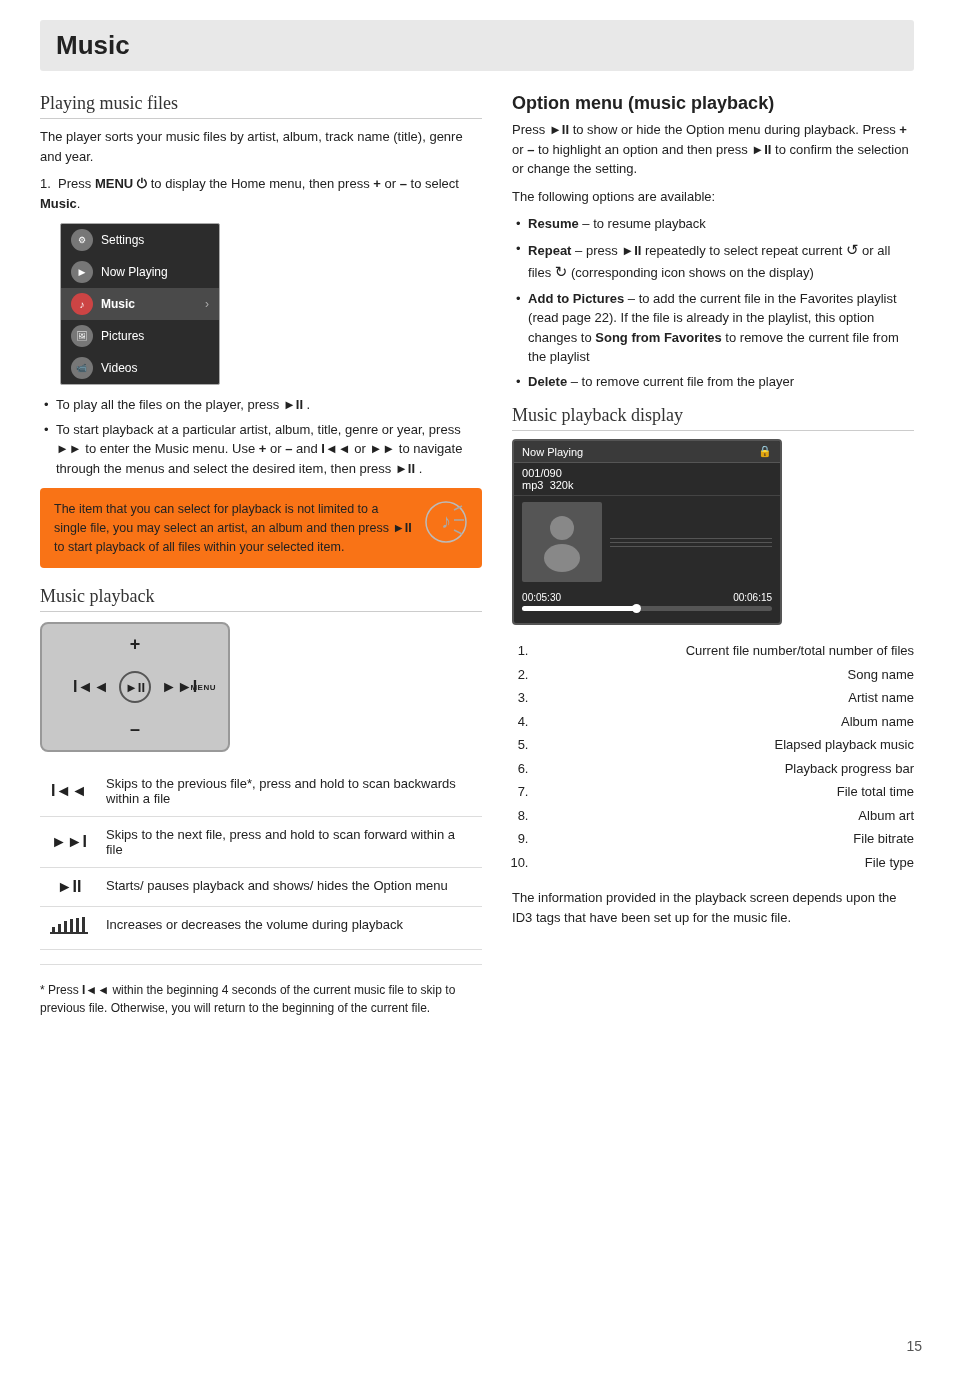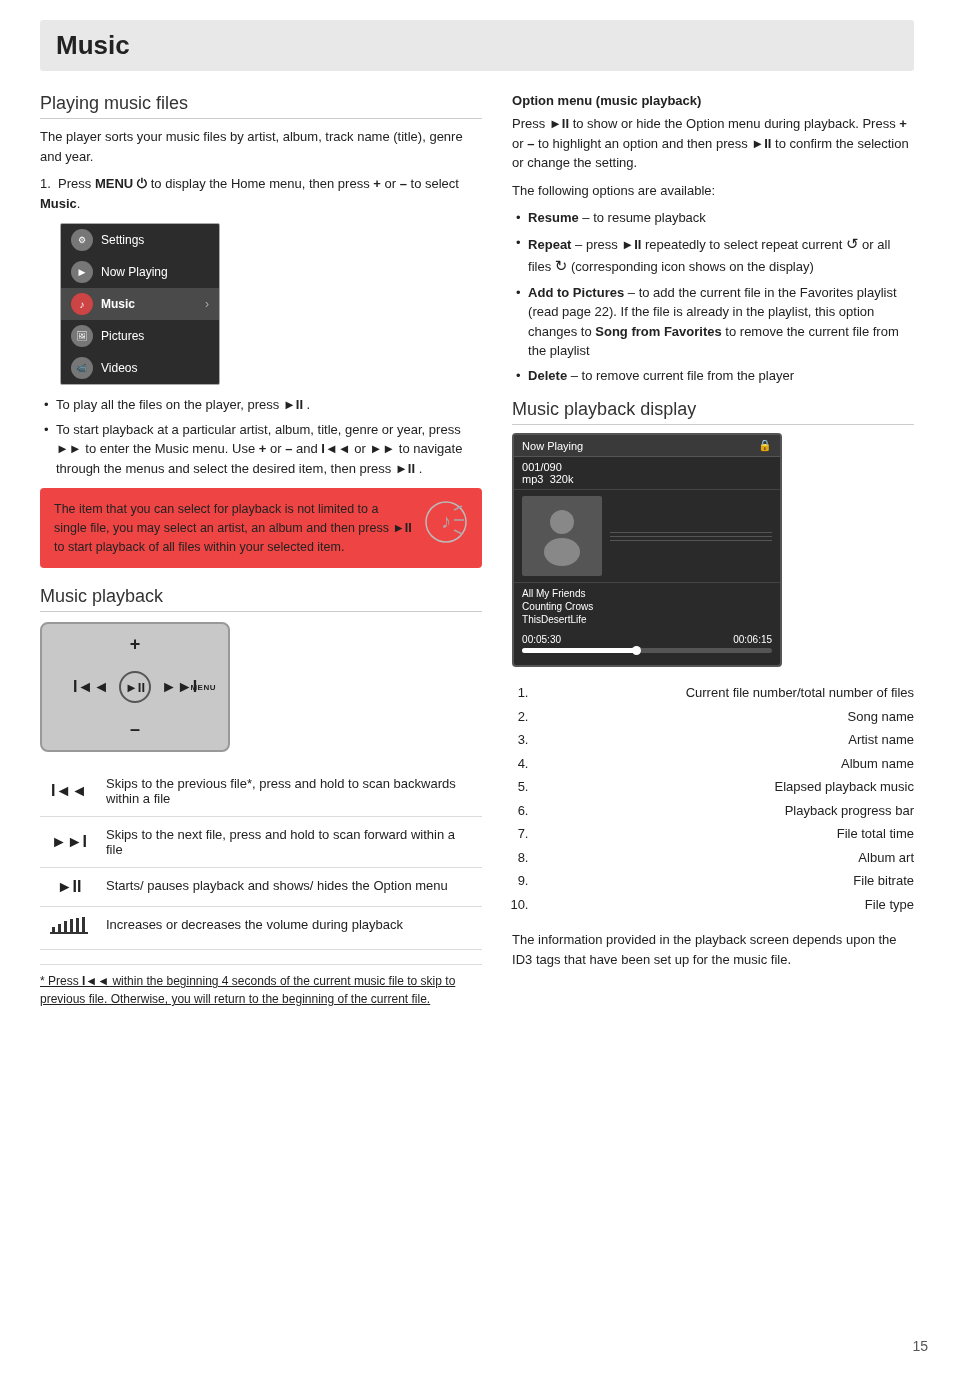--- a/index.html
+++ b/index.html
@@ -39,23 +39,24 @@
     .col-right {
       flex: 1;
     }
     h2 {
       font-size: 18px;
       font-weight: normal;
       color: #333;
       margin-bottom: 8px;
       border-bottom: 1px solid #ccc;
       padding-bottom: 4px;
+      font-family: Liberation Serif, serif;
     }
     h3 {
-      font-size: 13px;
+      font-size: 18px;
       font-weight: bold;
       margin-bottom: 6px;
     }
     p {
       margin-bottom: 8px;
       line-height: 1.5;
     }
     .menu-screenshot {
       border: 1px solid #aaa;
       background: #2c2c2c;
@@ -110,21 +111,21 @@
       position: relative;
       margin-bottom: 5px;
       line-height: 1.5;
     }
     ul.bullet-list li::before {
       content: "•";
       position: absolute;
       left: 4px;
     }
     .info-box {
-      background: #ef4444;
+      background: #f97316;
       border-radius: 4px;
       padding: 12px 14px;
       margin: 10px 0 18px 0;
       display: flex;
       align-items: flex-start;
       gap: 12px;
       font-size: 12.5px;
       line-height: 1.5;
     }
     .controls-table {
@@ -146,22 +147,21 @@
     }
     .symbol-cell {
       font-size: 18px;
       font-weight: bold;
     }
     .footnote {
       font-size: 12px;
       line-height: 1.5;
       margin-top: 4px;
       border-top: 1px solid #ddd;
-      padding-top: 7px;
-      text-decoration: underline;
+      padding-top: 16px;
     }
     .option-menu-section {
       margin-bottom: 14px;
     }
     .playback-display {
       border: 2px solid #555;
       background: #2a2a2a;
       color: #fff;
       width: 270px;
       border-radius: 4px;
@@ -232,21 +232,21 @@
       margin-bottom: 12px;
     }
     .numbered-list li {
       padding: 2px 0 2px 0;
       line-height: 1.5;
       text-align: right;
     }
     .page-number {
       position: absolute;
       bottom: 20px;
-      right: 26px;
+      right: 32px;
       font-size: 14px;
       color: #555;
     }
   </style>
 </head>
 <body>
 
 <div class="page">
 
   <div class="page-header">
@@ -397,25 +397,20 @@
               </svg>
             </div>
 
             <div style="flex:1;display:flex;flex-direction:column;justify-content:center;gap:1px;font-size:10px;color:#ddd;">
               <div style="border-bottom:1px solid #555;padding-bottom:2px;"></div>
               <div style="border-bottom:1px solid #555;padding-bottom:2px;"></div>
               <div style="border-bottom:1px solid #555;padding-bottom:2px;"></div>
               <div></div>
             </div>
           </div>
-          <div class="display-song-info">
-            <div>All My Friends</div>
-            <div>Counting Crows</div>
-            <div>ThisDesertLife</div>
-          </div>
           <div class="display-time-bar">
             <div class="time-row">
               <span>00:05:30</span>
               <span>00:06:15</span>
             </div>
             <div class="progress-bar-bg">
               <div class="progress-bar-fill"></div>
               <div class="progress-dot"></div>
             </div>
           </div>

